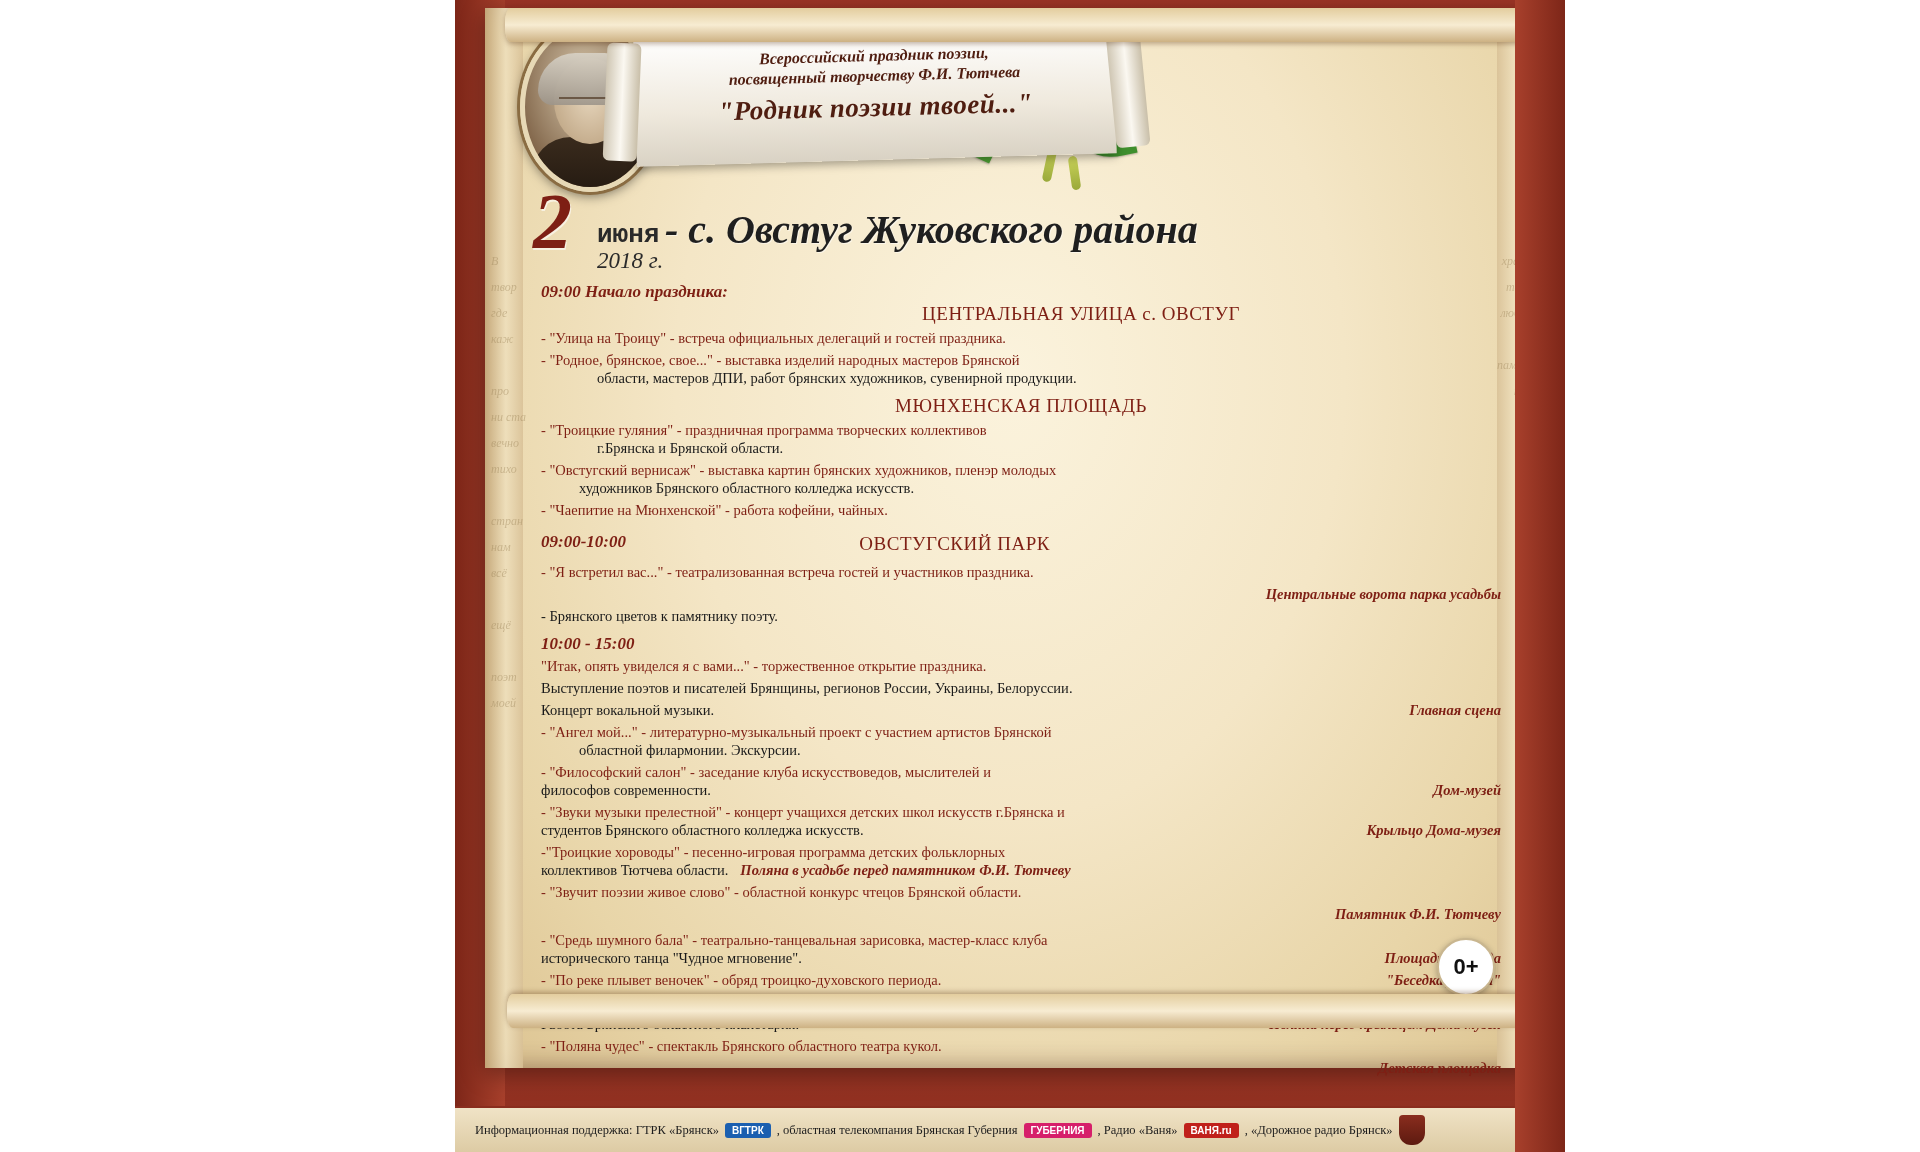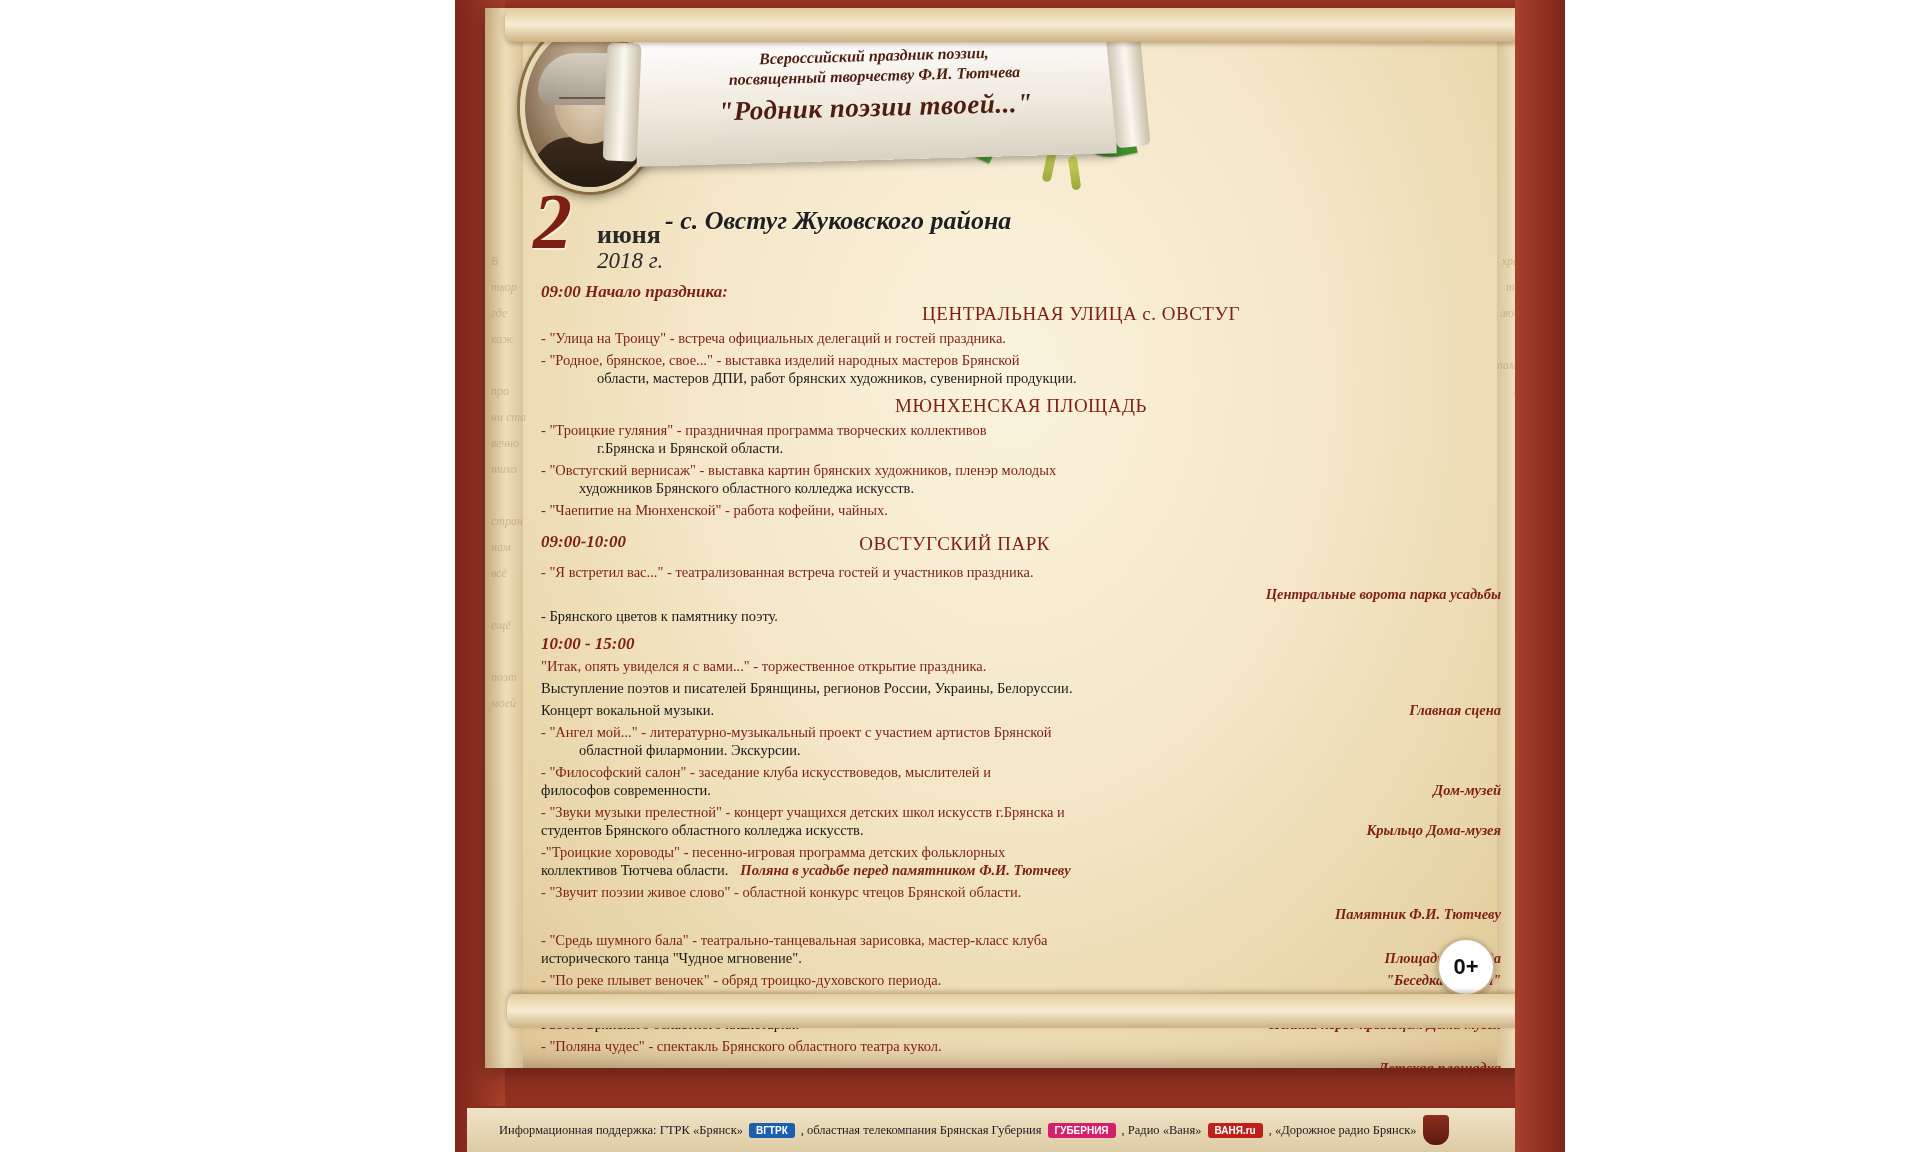--- a/index.html
+++ b/index.html
@@ -125,26 +125,26 @@
   .dateline{
     position:absolute;left:30px;top:178px;width:1010px;height:80px;
     color:#5d1a10;
   }
   .big2{
     position:absolute;left:18px;top:-4px;font-family:"Liberation Serif",serif;
     font-weight:bold;font-style:italic;font-size:78px;color:#7e1f14;line-height:78px;
     text-shadow:1px 2px 0 rgba(255,255,255,.6);
   }
   .month{
-    position:absolute;left:82px;top:34px;font-family:Liberation Serif, serif;
+    position:absolute;left:82px;top:34px;font-family:Liberation Mono, monospace;
     font-weight:bold;font-size:26px;color:#2a2a2a;
   }
   .place{
     position:absolute;left:150px;top:20px;font-family:"Liberation Serif",serif;
-    font-weight:bold;font-style:italic;font-size:26px;color:#1f1f1f;
+    font-weight:bold;font-style:italic;font-size:40px;color:#1f1f1f;
     text-shadow:1px 1px 0 rgba(255,255,255,.5);
   }
   .year{
     position:absolute;left:82px;top:62px;font-family:"Liberation Serif",serif;
     font-style:italic;font-size:23px;color:#2b2b2b;
   }
 
   
   .program{
     position:absolute;left:56px;top:265px;width:960px;
@@ -167,24 +167,23 @@
     display:flex;align-items:center;justify-content:center;
     box-shadow:0 2px 6px rgba(0,0,0,.3);
   }
 
   
   .footer{
     position:absolute;left:0;right:0;bottom:0;height:44px;
     background:linear-gradient(180deg,#f0e3c6,#ddcba4);
     border-top:2px solid #8a2d1e;
     display:flex;align-items:center;gap:6px;
-    padding:0 32px;
+    padding:0 20px;
     font-family:"Liberation Serif",serif;font-size:12.5px;color:#1d1d1d;
     overflow:hidden;
-    margin-left:12px;
   }
   .chip{
     display:inline-block;padding:2px 7px;border-radius:3px;color:#fff;
     font-family:"Liberation Sans",sans-serif;font-size:10px;font-weight:bold;
   }
   .chip.blue{background:#1b5fb0;}
   .chip.red{background:#c0201a;}
   .chip.pink{background:#d61f6a;}
   .emblem{
     width:26px;height:30px;background:linear-gradient(180deg,#8a2d1e,#5d1a10);

